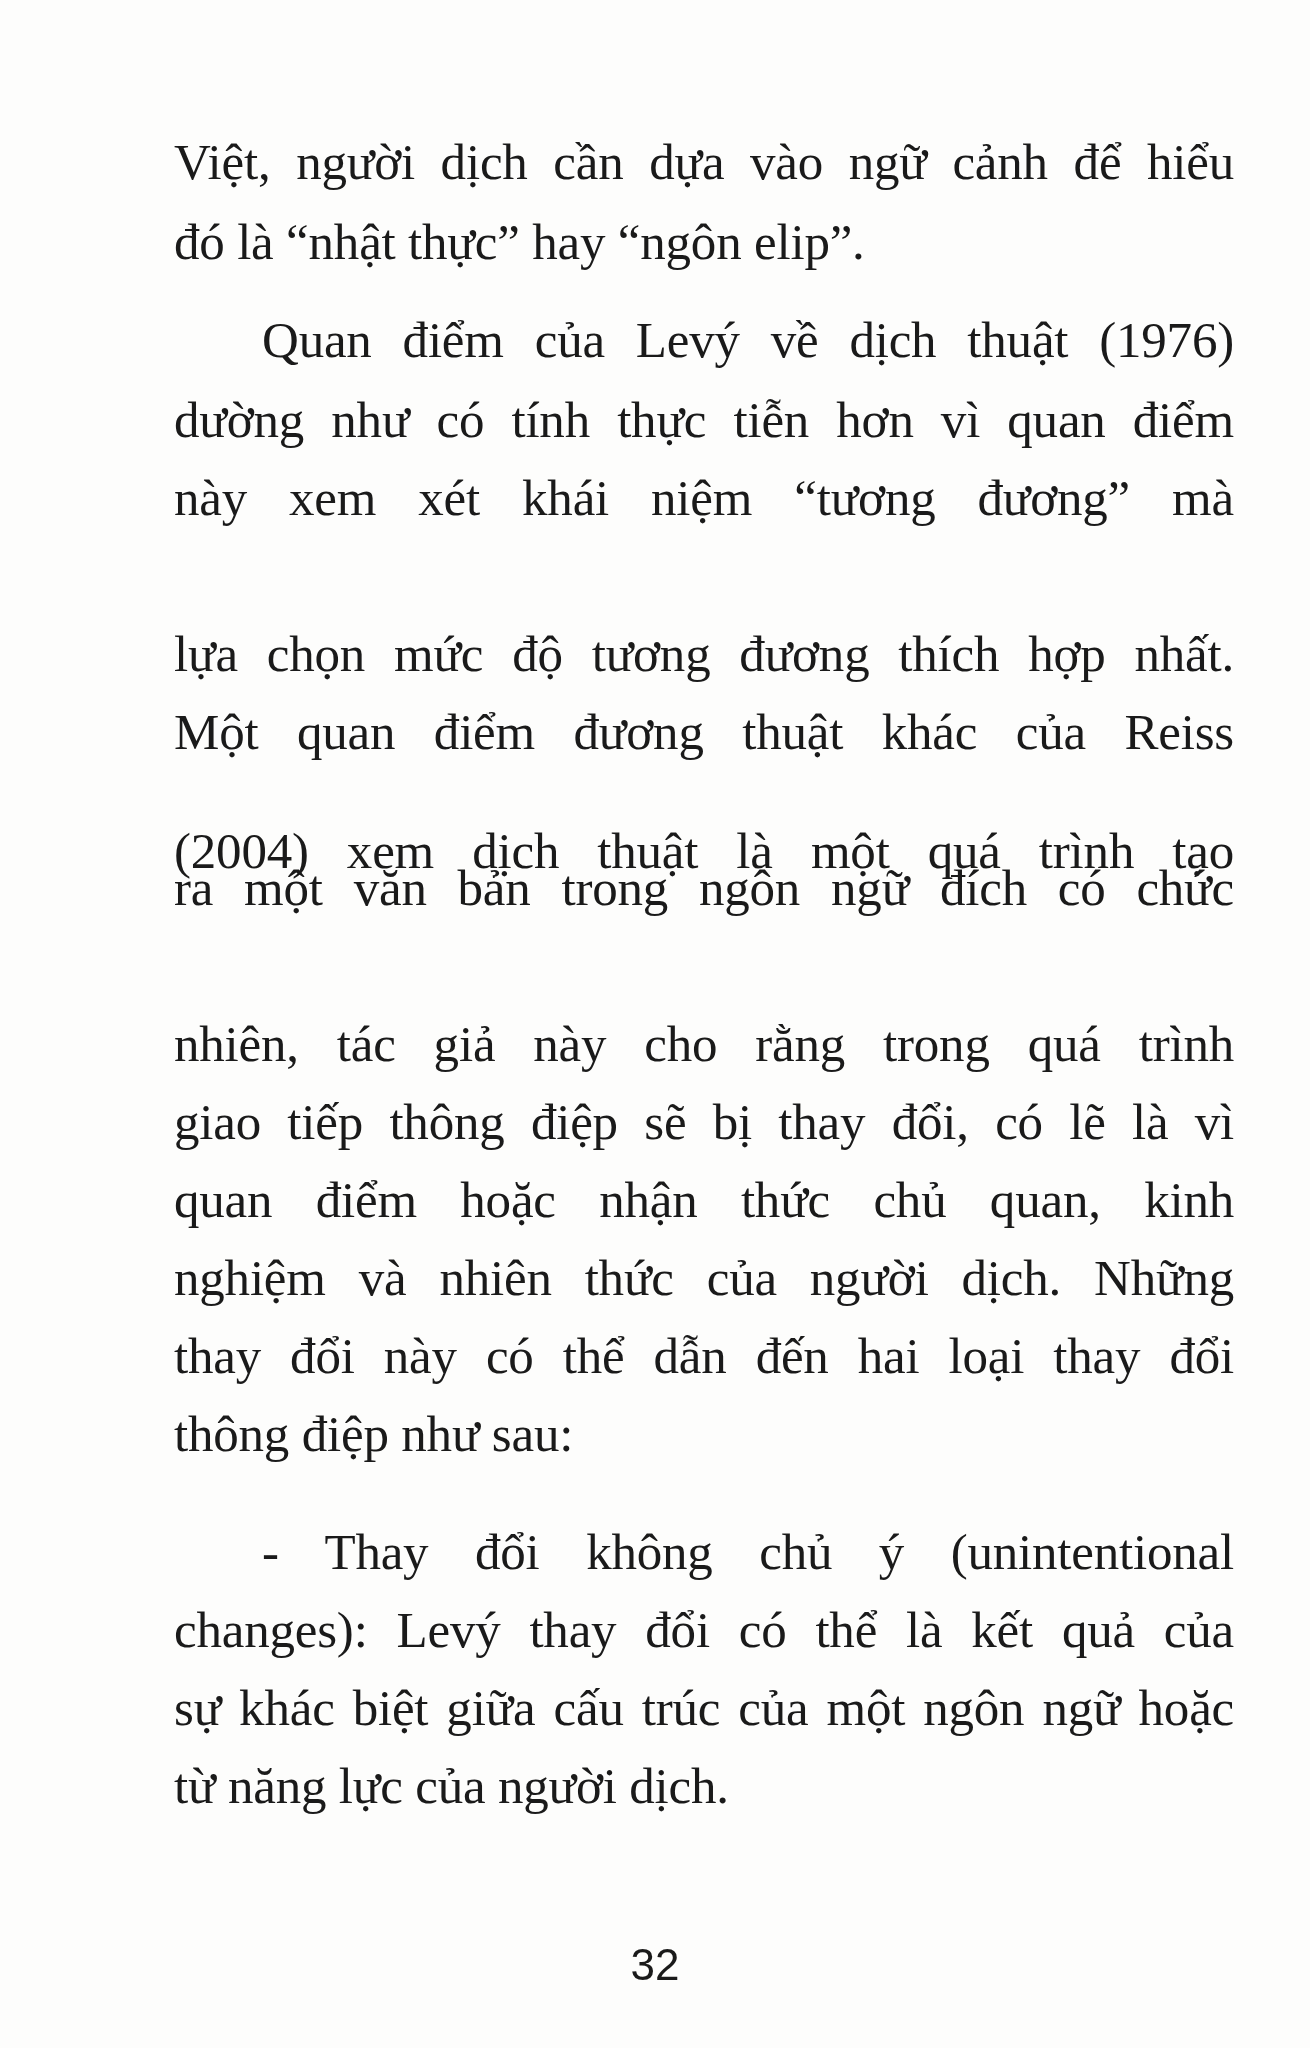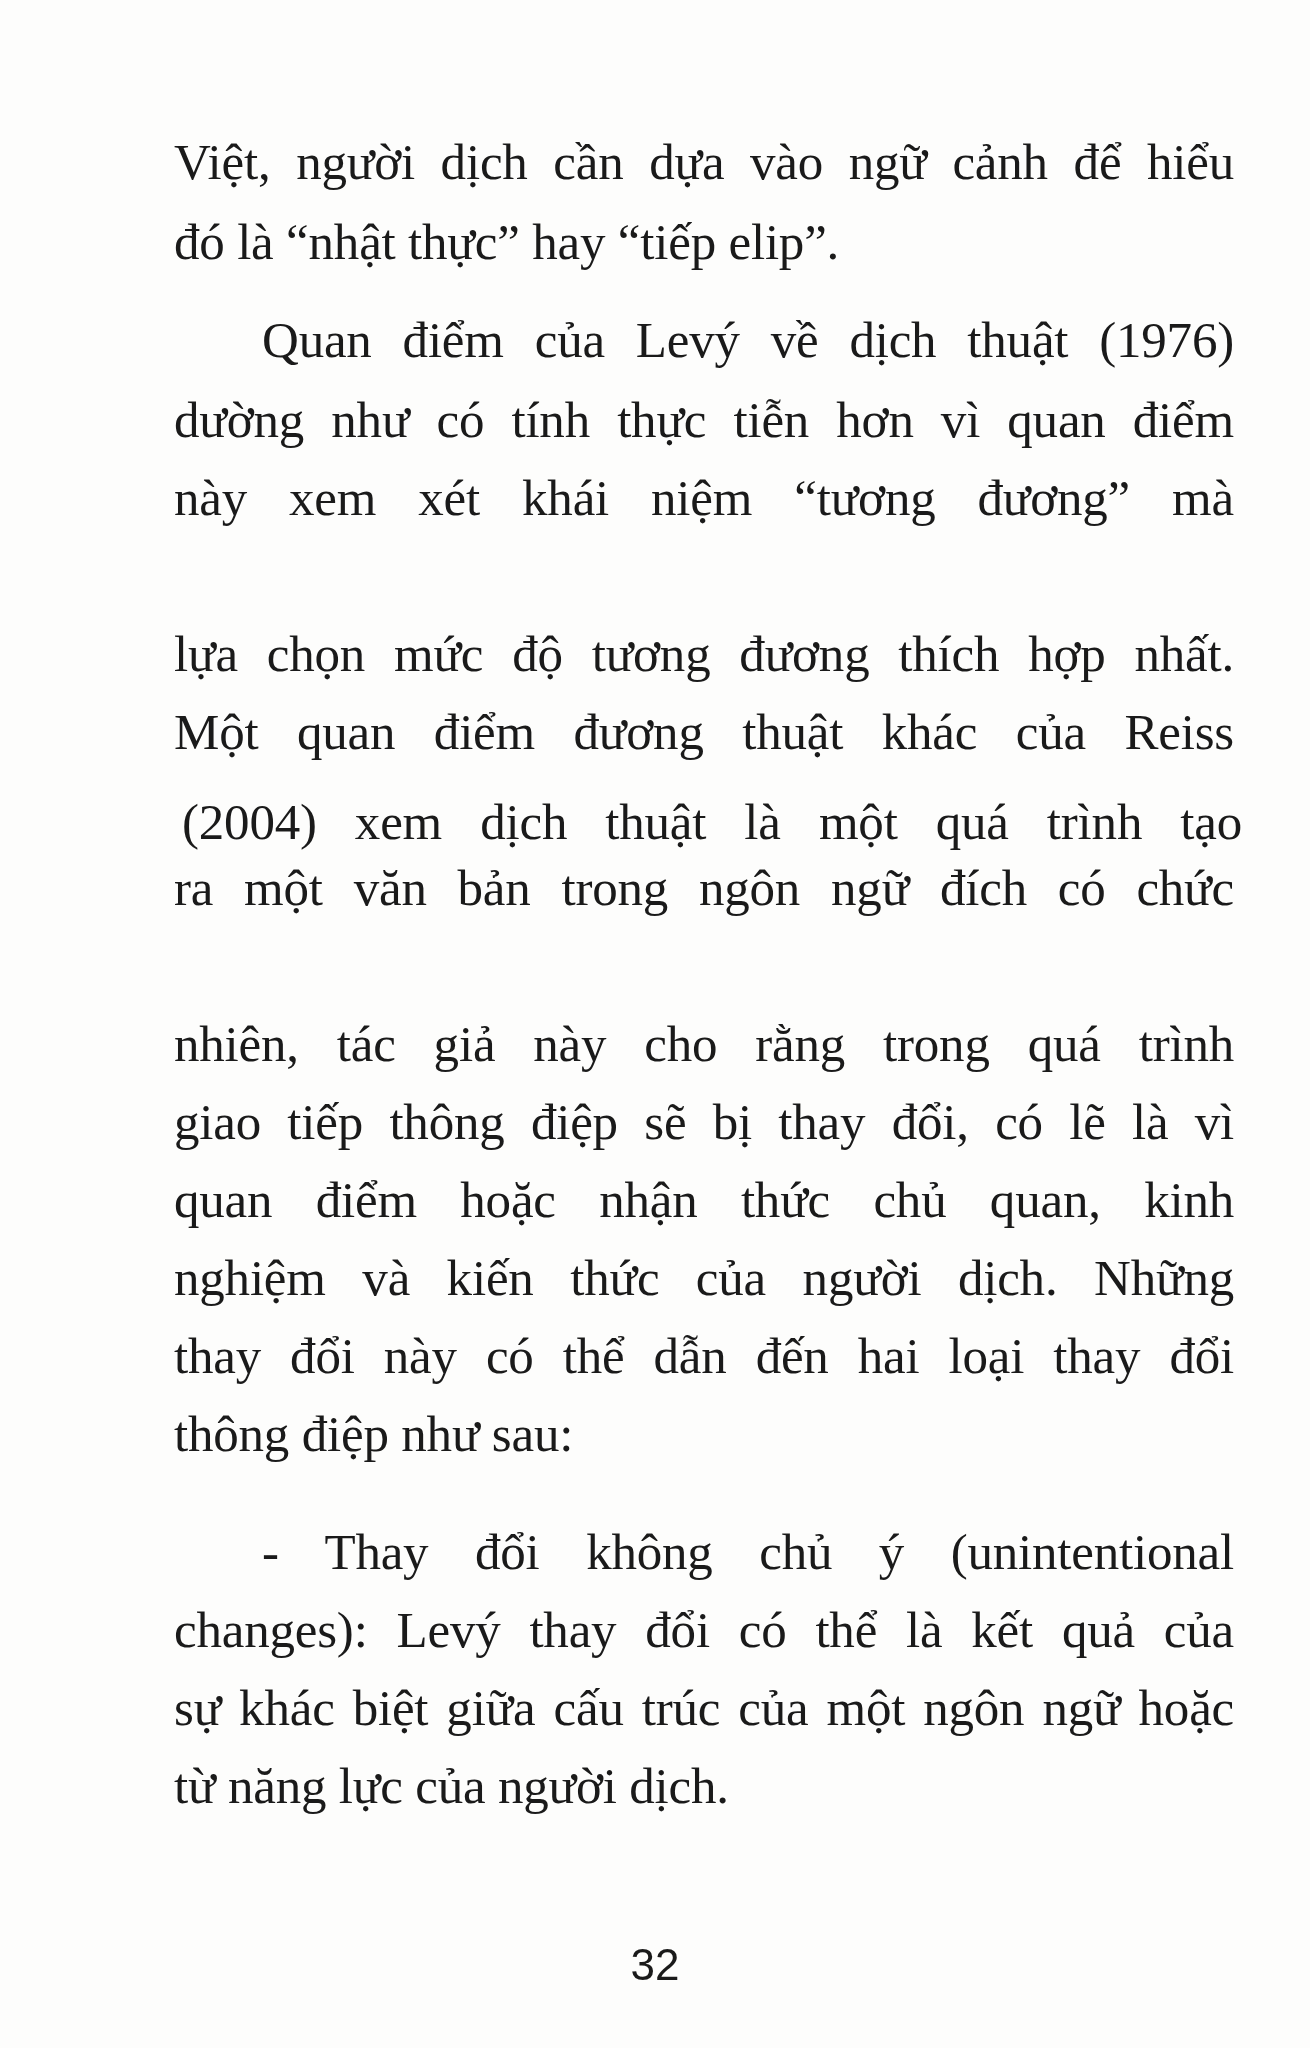--- a/index.html
+++ b/index.html
@@ -51,33 +51,33 @@
       font-size: 44px;
       color: #1a1a1a;
     }
   </style>
 </head>
 <body>
 
 <div class="page">
 
   <div class="line" style="top:122px;">Việt, người dịch cần dựa vào ngữ cảnh để hiểu</div>
-  <div class="line last" style="top:202px;">đó là “nhật thực” hay “tiếp elip”.</div>
+  <div class="line last" style="top:202px;">đó là “nhật thực” hay “ngôn elip”.</div>
 
   <div class="line indent" style="top:300px;">Quan điểm của Levý về dịch thuật (1976)</div>
   <div class="line" style="top:380px;">dường như có tính thực tiễn hơn vì quan điểm</div>
   <div class="line" style="top:458px;">này xem xét khái niệm “tương đương” mà</div>
   <div class="line" style="top:614px;">lựa chọn mức độ tương đương thích hợp nhất.</div>
   <div class="line" style="top:692px;">Một quan điểm đương thuật khác của Reiss</div>
-  <div class="line" style="top:782px;margin-left:8px;">(2004) xem dịch thuật là một quá trình tạo</div>
+  <div class="line" style="top:811px;">(2004) xem dịch thuật là một quá trình tạo</div>
   <div class="line" style="top:848px;">ra một văn bản trong ngôn ngữ đích có chức</div>
   <div class="line" style="top:1004px;">nhiên, tác giả này cho rằng trong quá trình</div>
   <div class="line" style="top:1082px;">giao tiếp thông điệp sẽ bị thay đổi, có lẽ là vì</div>
   <div class="line" style="top:1160px;">quan điểm hoặc nhận thức chủ quan, kinh</div>
-  <div class="line" style="top:1238px;">nghiệm và kiến thức của người dịch. Những</div>
+  <div class="line" style="top:1238px;">nghiệm và nhiên thức của người dịch. Những</div>
   <div class="line" style="top:1316px;">thay đổi này có thể dẫn đến hai loại thay đổi</div>
   <div class="line last" style="top:1394px;">thông điệp như sau:</div>
 
   <div class="line indent" style="top:1512px;">- Thay đổi không chủ ý (unintentional</div>
   <div class="line" style="top:1590px;">changes): Levý thay đổi có thể là kết quả của</div>
   <div class="line" style="top:1668px;">sự khác biệt giữa cấu trúc của một ngôn ngữ hoặc</div>
   <div class="line last" style="top:1746px;">từ năng lực của người dịch.</div>
 
   <div class="page-number">32</div>
 </div>

